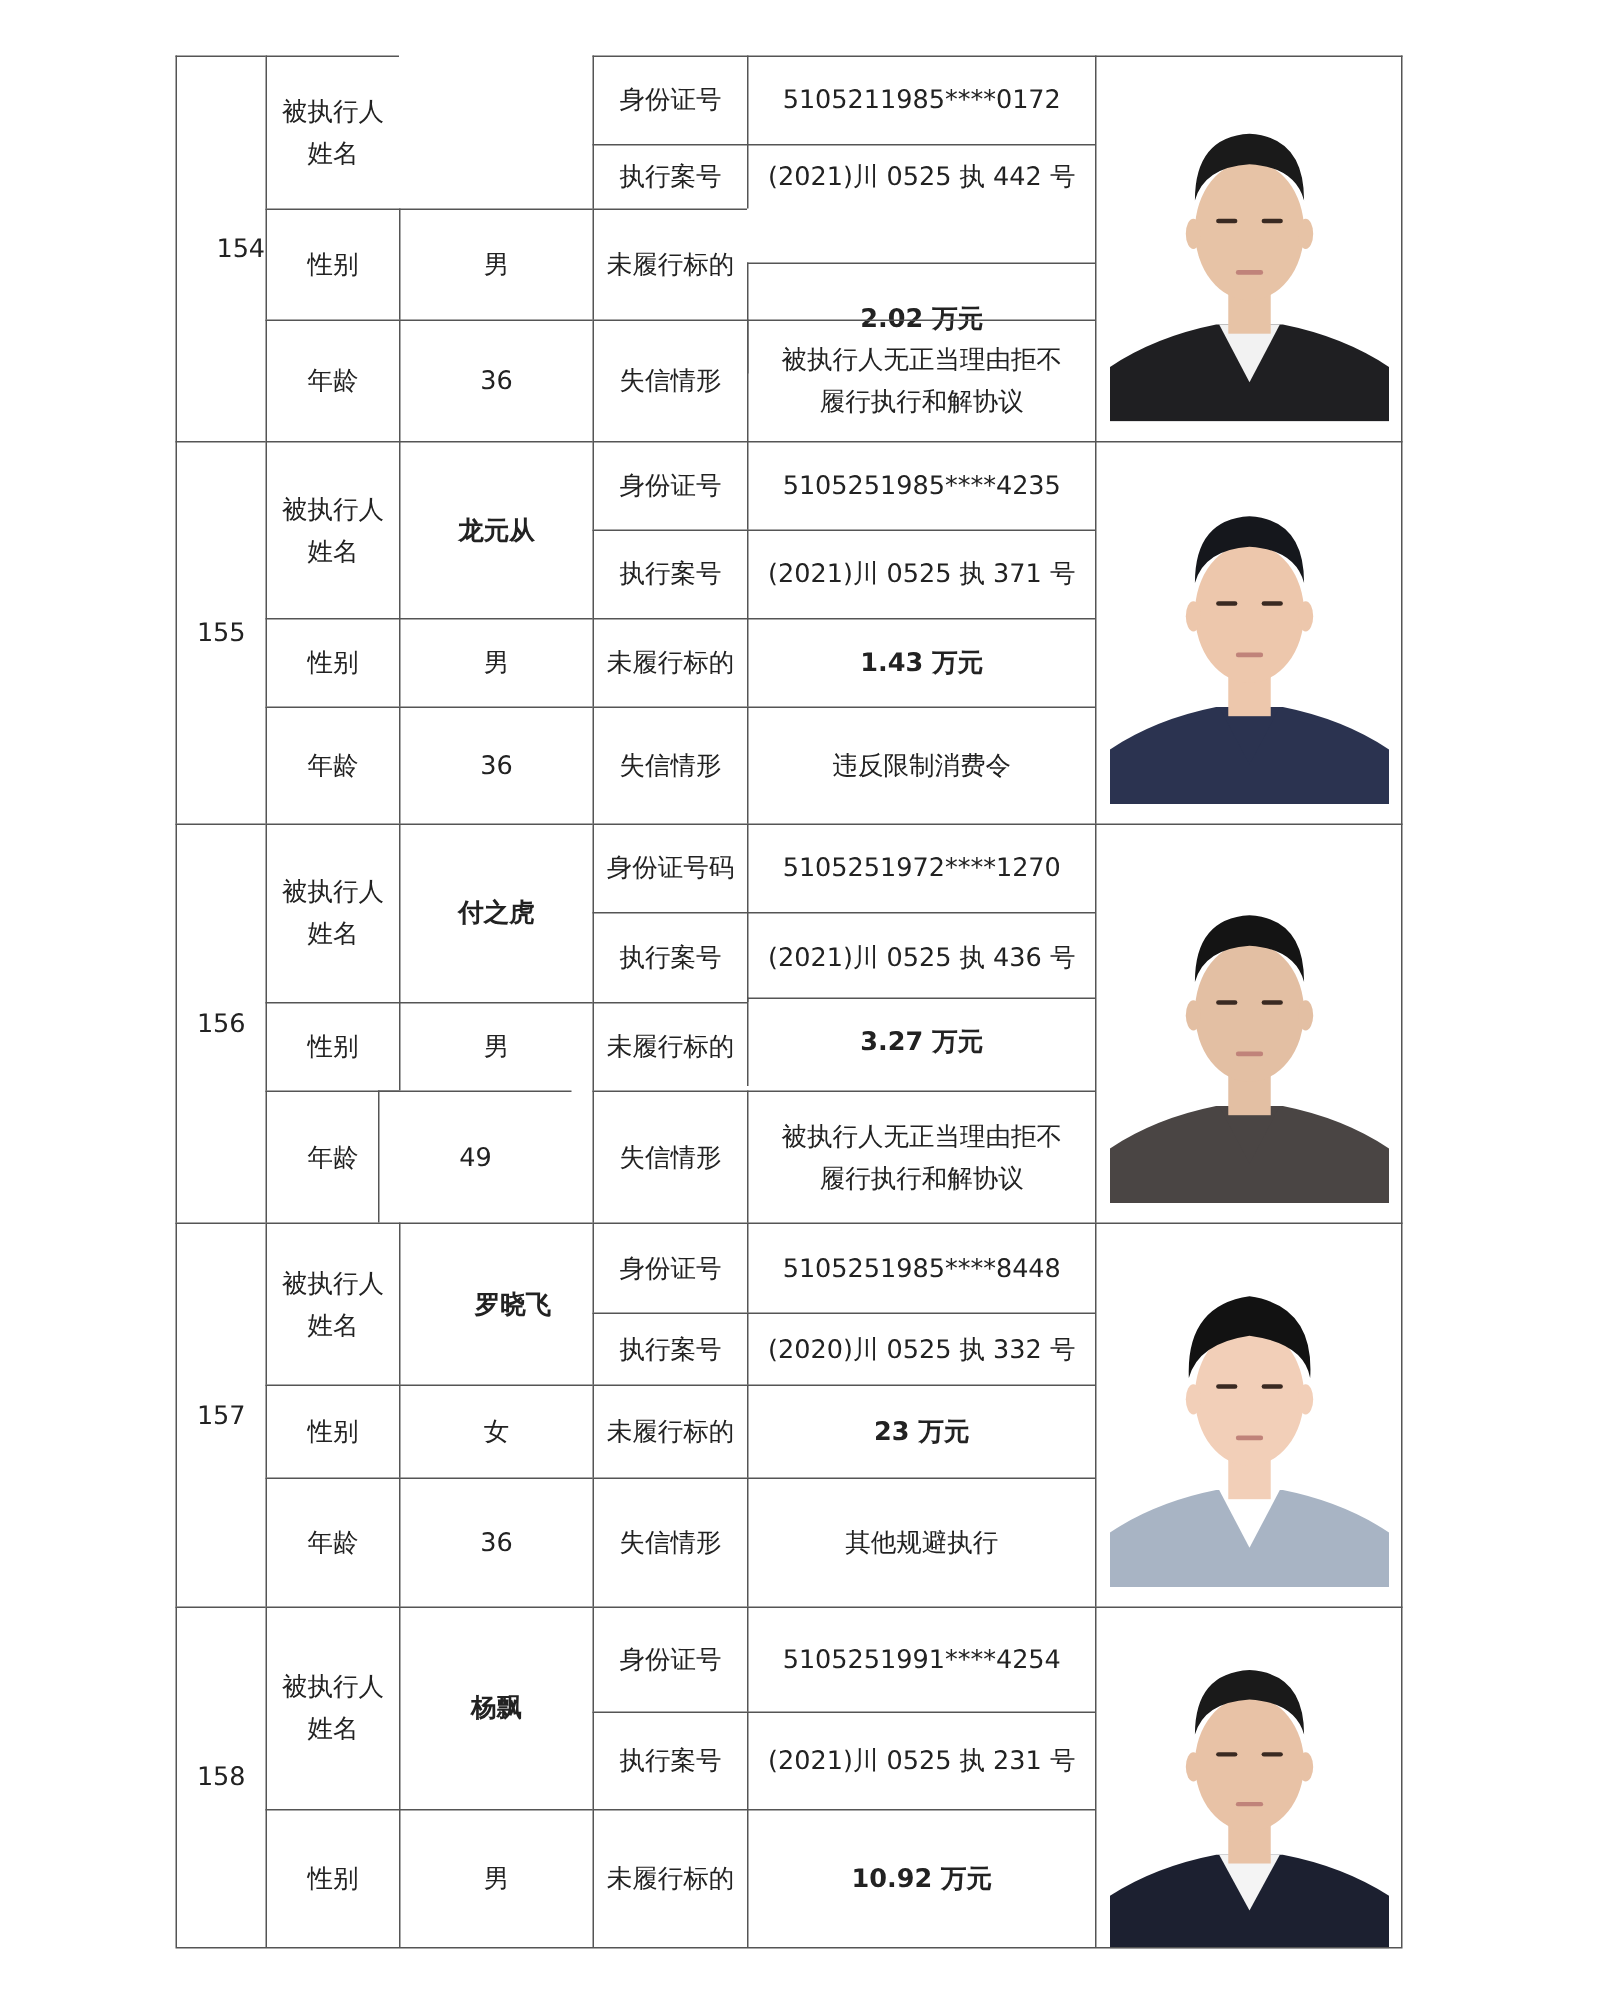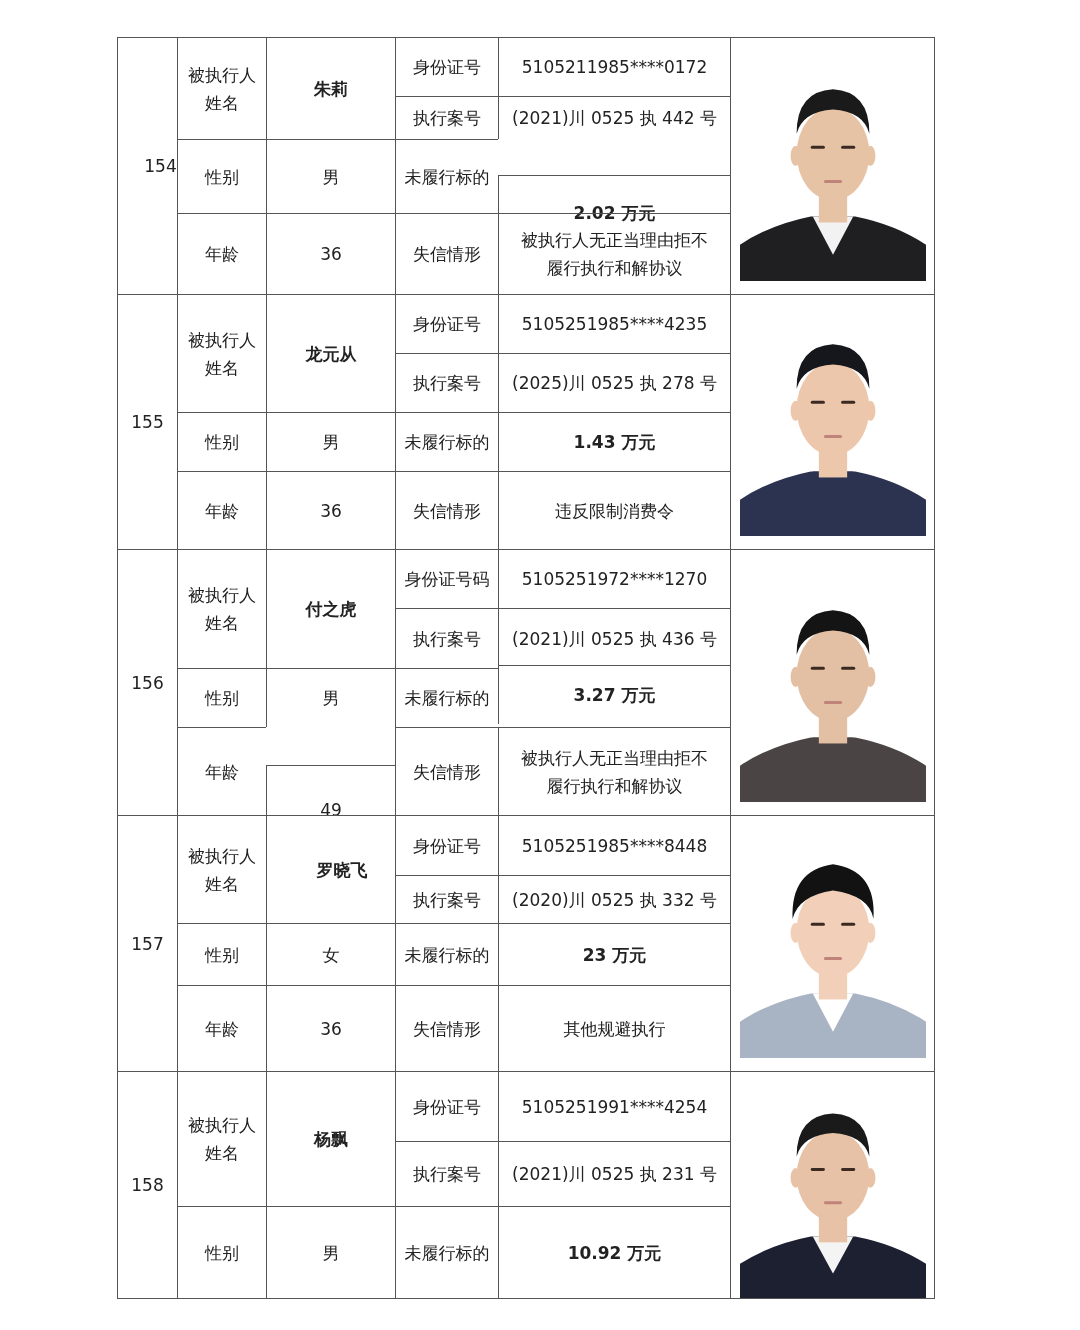--- a/index.html
+++ b/index.html
@@ -14,21 +14,20 @@
   .outer-b { position:absolute; left:0; bottom:-1px; width:100%; height:1px; background:#555; }
   .photo { position:absolute; overflow:hidden; }
   .photo svg { width:100%; height:100%; display:block; }
 </style>
 </head>
 <body>
 
 <div id="tbl" style="height: 1261px;">
     <div class="cell" style="left: 0px; width: 60px; top: 0px; height: 257px; padding-left: 32px;">154</div>
     <div class="cell" style="left: 60px; width: 89px; top: 0px; height: 102px;">被执行人<br>姓名</div>
-    <div class="cell bold" style="left: 149px; width: 129px; top: 0px; height: 102px;">朱莉</div>
     <div class="cell" style="left: 278px; width: 103px; top: 0px; height: 59px;">身份证号</div>
     <div class="cell" style="left: 381px; width: 232px; top: 0px; height: 59px;">5105211985****0172</div>
     <div class="cell" style="left: 278px; width: 103px; top: 59px; height: 43px;">执行案号</div>
     <div class="cell" style="left: 381px; width: 232px; top: 59px; height: 43px;">(2021)川 0525 执 442 号</div>
     <div class="cell" style="left: 60px; width: 89px; top: 102px; height: 74px;">性别</div>
     <div class="cell" style="left: 149px; width: 129px; top: 102px; height: 74px;">男</div>
     <div class="cell" style="left: 278px; width: 103px; top: 102px; height: 74px;">未履行标的</div>
     <div class="cell bold" style="left: 381px; width: 232px; top: 102px; height: 74px; margin-top: 36px;">2.02 万元</div>
     <div class="cell" style="left: 60px; width: 89px; top: 176px; height: 81px;">年龄</div>
     <div class="cell" style="left: 149px; width: 129px; top: 176px; height: 81px;">36</div>
@@ -50,21 +49,21 @@
     <rect x="83" y="116" width="18" height="3" rx="1.5" fill="#c0837a"></rect>
   </svg>
       </div>
     </div>
     <div class="cell" style="left: 0px; width: 60px; top: 257px; height: 255px;">155</div>
     <div class="cell" style="left: 60px; width: 89px; top: 257px; height: 118px;">被执行人<br>姓名</div>
     <div class="cell bold" style="left: 149px; width: 129px; top: 257px; height: 118px;">龙元从</div>
     <div class="cell" style="left: 278px; width: 103px; top: 257px; height: 59px;">身份证号</div>
     <div class="cell" style="left: 381px; width: 232px; top: 257px; height: 59px;">5105251985****4235</div>
     <div class="cell" style="left: 278px; width: 103px; top: 316px; height: 59px;">执行案号</div>
-    <div class="cell" style="left: 381px; width: 232px; top: 316px; height: 59px;">(2025)川 0525 执 278 号</div>
+    <div class="cell" style="left: 381px; width: 232px; top: 316px; height: 59px;">(2021)川 0525 执 371 号</div>
     <div class="cell" style="left: 60px; width: 89px; top: 375px; height: 59px;">性别</div>
     <div class="cell" style="left: 149px; width: 129px; top: 375px; height: 59px;">男</div>
     <div class="cell" style="left: 278px; width: 103px; top: 375px; height: 59px;">未履行标的</div>
     <div class="cell bold" style="left: 381px; width: 232px; top: 375px; height: 59px;">1.43 万元</div>
     <div class="cell" style="left: 60px; width: 89px; top: 434px; height: 78px;">年龄</div>
     <div class="cell" style="left: 149px; width: 129px; top: 434px; height: 78px;">36</div>
     <div class="cell" style="left: 278px; width: 103px; top: 434px; height: 78px;">失信情形</div>
     <div class="cell" style="left: 381px; width: 232px; top: 434px; height: 78px; padding: 0px 14px;">违反限制消费令</div>
     <div class="cell" style="left: 613px; width: 205px; top: 257px; height: 255px; display: block;">
       <div class="photo" style="left: 9px; width: 186px; top: 23px; height: 218px;">
@@ -88,21 +87,21 @@
     <div class="cell bold" style="left: 149px; width: 129px; top: 512px; height: 119px;">付之虎</div>
     <div class="cell" style="left: 278px; width: 103px; top: 512px; height: 59px;">身份证号码</div>
     <div class="cell" style="left: 381px; width: 232px; top: 512px; height: 59px;">5105251972****1270</div>
     <div class="cell" style="left: 278px; width: 103px; top: 571px; height: 60px;">执行案号</div>
     <div class="cell" style="left: 381px; width: 232px; top: 571px; height: 60px;">(2021)川 0525 执 436 号</div>
     <div class="cell" style="left: 60px; width: 89px; top: 631px; height: 59px;">性别</div>
     <div class="cell" style="left: 149px; width: 129px; top: 631px; height: 59px;">男</div>
     <div class="cell" style="left: 278px; width: 103px; top: 631px; height: 59px;">未履行标的</div>
     <div class="cell bold" style="left: 381px; width: 232px; top: 628px; height: 59px;">3.27 万元</div>
     <div class="cell" style="left: 60px; width: 89px; top: 690px; height: 88px;">年龄</div>
-    <div class="cell" style="left: 149px; width: 129px; top: 690px; height: 88px; margin-top: 38px;">49</div>
+    <div class="cell" style="left: 135px; width: 129px; top: 690px; height: 88px;">49</div>
     <div class="cell" style="left: 278px; width: 103px; top: 690px; height: 88px;">失信情形</div>
     <div class="cell" style="left: 381px; width: 232px; top: 690px; height: 88px; padding: 0px 14px;">被执行人无正当理由拒不履行执行和解协议</div>
     <div class="cell" style="left: 613px; width: 205px; top: 512px; height: 266px; display: block;">
       <div class="photo" style="left: 9px; width: 186px; top: 34px; height: 218px;">
         <svg viewBox="0 0 184 216" preserveAspectRatio="none" xmlns="http://www.w3.org/2000/svg">
     <rect width="184" height="216" fill="#ffffff"></rect>
     <path d="M0 216 L0 180 Q30 160 70 152 L114 152 Q154 160 184 180 L184 216Z" fill="#4a4544"></path>
     <path d="M72 152 L92 190 L112 152Z" fill="#4a4544"></path>
     <rect x="78" y="128" width="28" height="30" fill="#e3bfa3"></rect>
     <ellipse cx="92" cy="90" rx="36" ry="46" fill="#e3bfa3"></ellipse>

